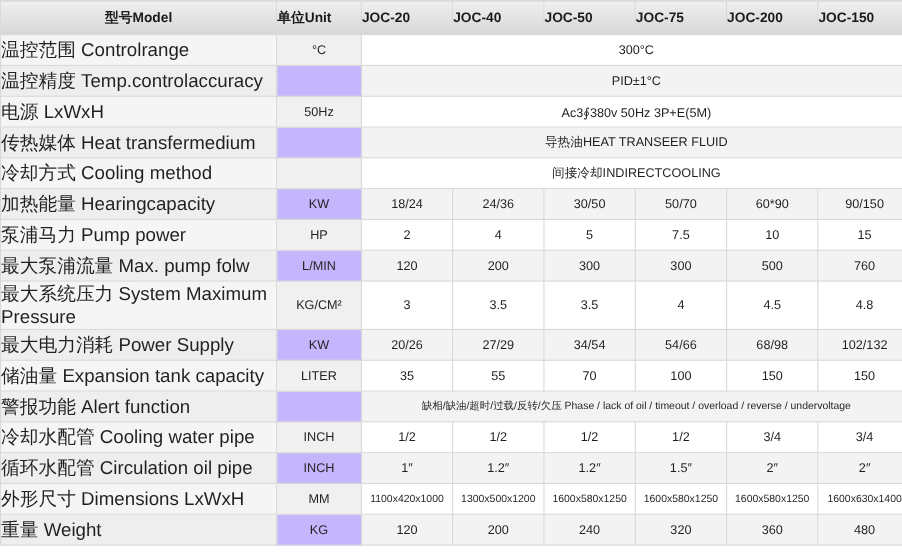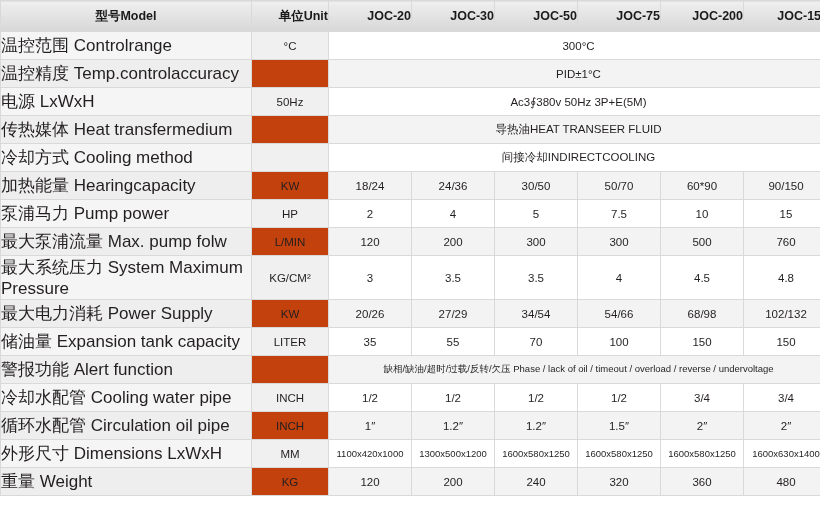--- a/index.html
+++ b/index.html
@@ -27,21 +27,21 @@
   table.spec td, table.spec th {
     border: 1px solid #d9d9d9;
     padding: 0;
     vertical-align: middle;
   }
   
   thead th {
     height: 30px;
     font-weight: bold;
     font-size: 12.5px;
-    text-align: right;
+    text-align: left;
     background: linear-gradient(to bottom, #efefef 0%, #e3e3e3 50%, #d7d7d7 100%);
     color: #1a1a1a;
   }
   thead th.model-col {
     text-align: center;
   }
   
   td.label {
     padding-left: 12px;
     text-align: left;
@@ -54,21 +54,21 @@
     background: #f0f0f0;
     font-size: 11.5px;
   }
   td.val {
     text-align: center;
     font-size: 11.5px;
     background: #ffffff;
   }
   tr.alt td.val { background: #f3f3f3; }
   tr.alt td.label { background: #eeeeee; }
-  tr.alt td.unit { background: #c2410c; }
+  tr.alt td.unit { background: #c4b5fd; }
 
   td.span {
     text-align: center;
     font-size: 11.5px;
   }
   td.small {
     font-size: 9.5px;
   }
   tbody tr { height: 28px; }
 
@@ -82,21 +82,21 @@
 </head>
 <body>
 
 <div class="spec-wrap">
   <table class="spec">
     <thead>
       <tr>
         <th class="model-col" style="width:250px">型号Model</th>
         <th style="width:76px">单位Unit</th>
         <th style="width:82px">JOC-20</th>
-        <th style="width:82px">JOC-30</th>
+        <th style="width:82px">JOC-40</th>
         <th style="width:82px">JOC-50</th>
         <th style="width:82px">JOC-75</th>
         <th style="width:82px">JOC-200</th>
         <th style="width:84px">JOC-150</th>
       </tr>
     </thead>
     <tbody>
 
       <tr>
         <td class="label">温控范围 Controlrange</td>

